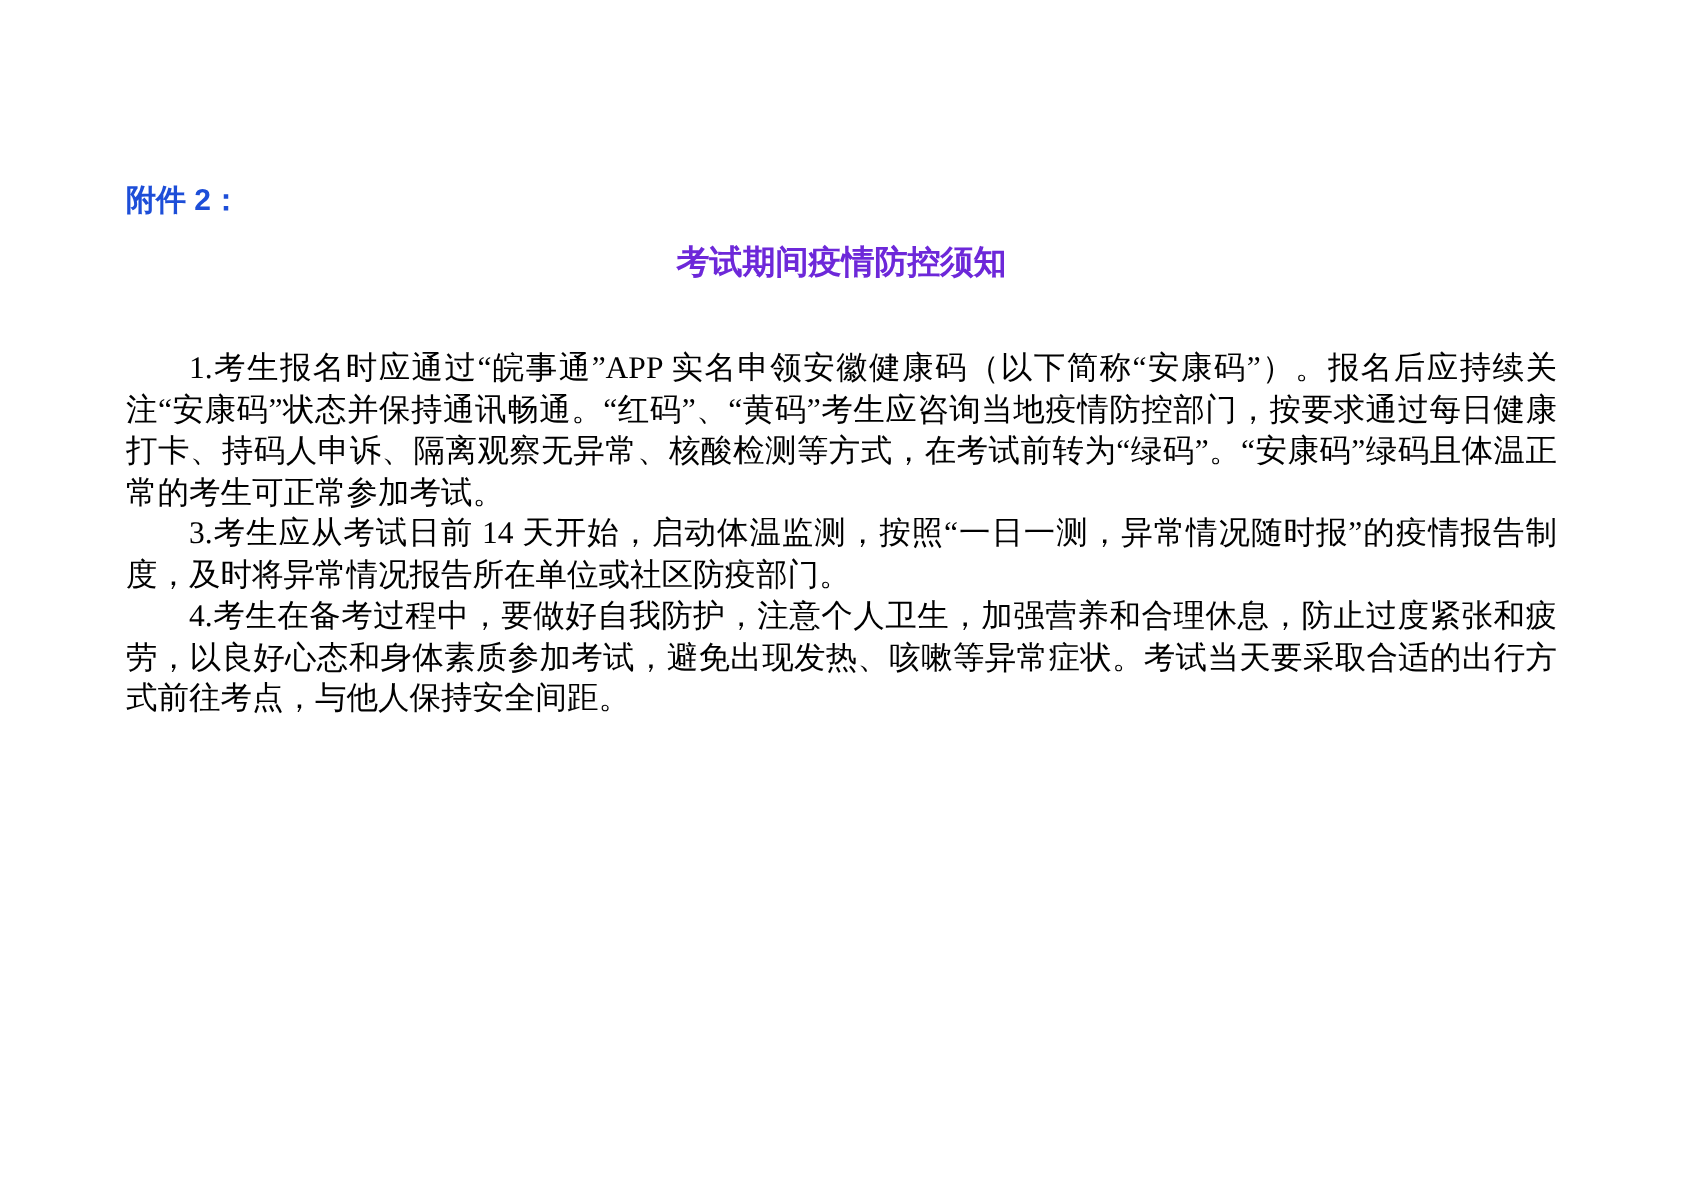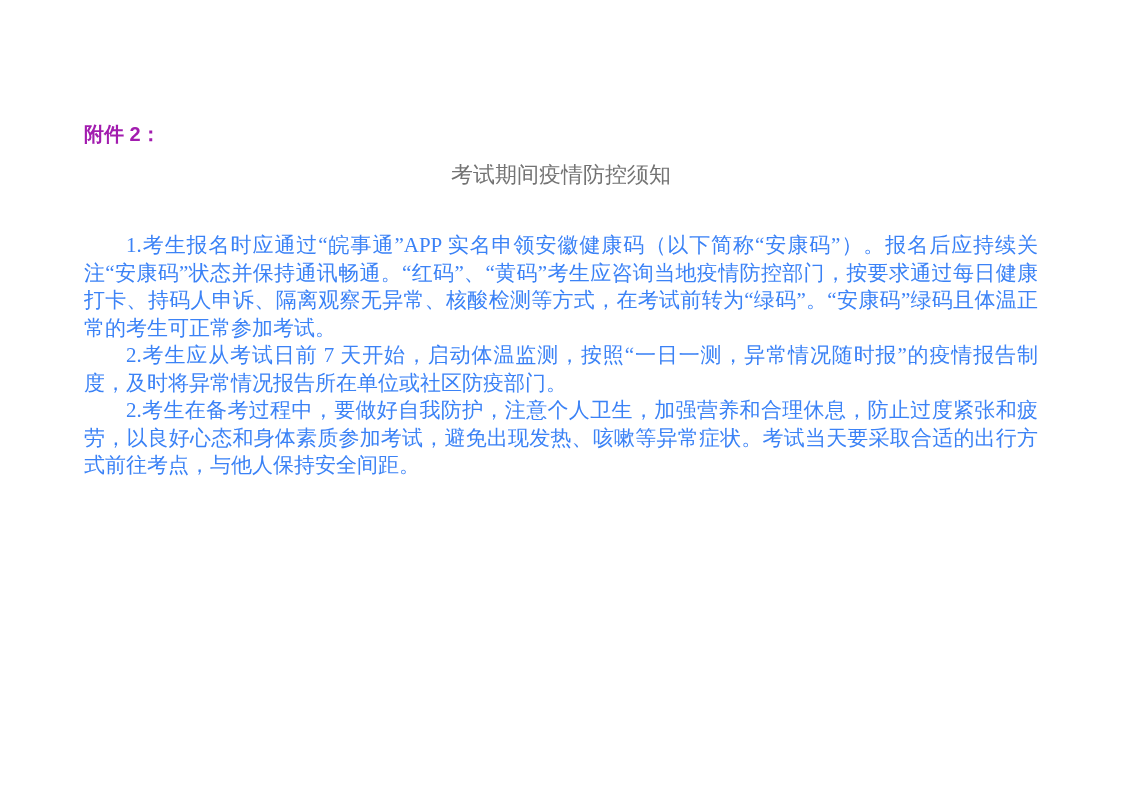--- a/index.html
+++ b/index.html
@@ -18,53 +18,53 @@
   .doc-content {
     box-sizing: border-box;
     padding: 122px 84px 0 84px;
     color: #1a1a1a;
   }
   .attachment-label {
     font-family: "Liberation Sans", "DejaVu Sans", sans-serif;
     font-weight: bold;
     font-size: 20px;
     line-height: 24px;
-    color: #a21caf;
+    color: #1d4ed8;
     text-align: left;
   }
   .doc-title {
     margin: 16px 0 0 0;
     font-family: "Liberation Sans", "DejaVu Sans", sans-serif;
-    font-weight: normal;
+    font-weight: bold;
     font-size: 22px;
     line-height: 26px;
     text-align: center;
-    color: #737373;
+    color: #6d28d9;
   }
   .doc-body {
     margin-top: 44px;
     font-family: "Liberation Serif", "DejaVu Serif", serif;
     font-size: 21px;
     line-height: 27.5px;
     text-align: justify;
     text-justify: inter-ideograph;
-    color: #3b82f6;
+    color: #000000;
   }
   .doc-body p {
     margin: 0;
     padding: 0;
     text-indent: 2em;
   }
 </style>
 </head>
 <body>
 
 <div class="page">
   <div class="doc-content">
     <div class="attachment-label">附件 2：</div>
     <h1 class="doc-title">考试期间疫情防控须知</h1>
     <div class="doc-body">
       <p>1.考生报名时应通过“皖事通”APP 实名申领安徽健康码（以下简称“安康码”）。报名后应持续关注“安康码”状态并保持通讯畅通。“红码”、“黄码”考生应咨询当地疫情防控部门，按要求通过每日健康打卡、持码人申诉、隔离观察无异常、核酸检测等方式，在考试前转为“绿码”。“安康码”绿码且体温正常的考生可正常参加考试。</p>
-      <p>2.考生应从考试日前 7 天开始，启动体温监测，按照“一日一测，异常情况随时报”的疫情报告制度，及时将异常情况报告所在单位或社区防疫部门。</p>
-      <p>2.考生在备考过程中，要做好自我防护，注意个人卫生，加强营养和合理休息，防止过度紧张和疲劳，以良好心态和身体素质参加考试，避免出现发热、咳嗽等异常症状。考试当天要采取合适的出行方式前往考点，与他人保持安全间距。</p>
+      <p>3.考生应从考试日前 14 天开始，启动体温监测，按照“一日一测，异常情况随时报”的疫情报告制度，及时将异常情况报告所在单位或社区防疫部门。</p>
+      <p>4.考生在备考过程中，要做好自我防护，注意个人卫生，加强营养和合理休息，防止过度紧张和疲劳，以良好心态和身体素质参加考试，避免出现发热、咳嗽等异常症状。考试当天要采取合适的出行方式前往考点，与他人保持安全间距。</p>
     </div>
   </div>
 </div>
 
 </body></html>

